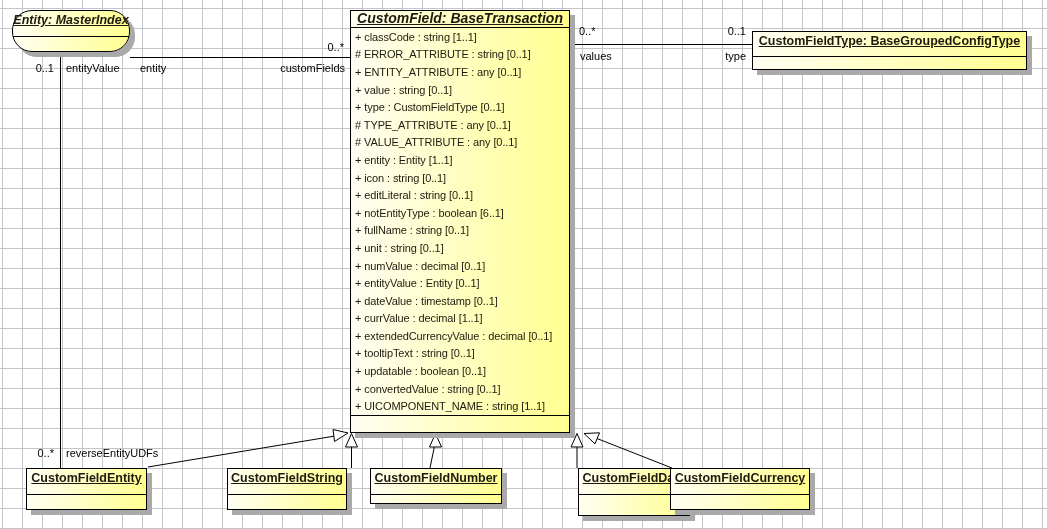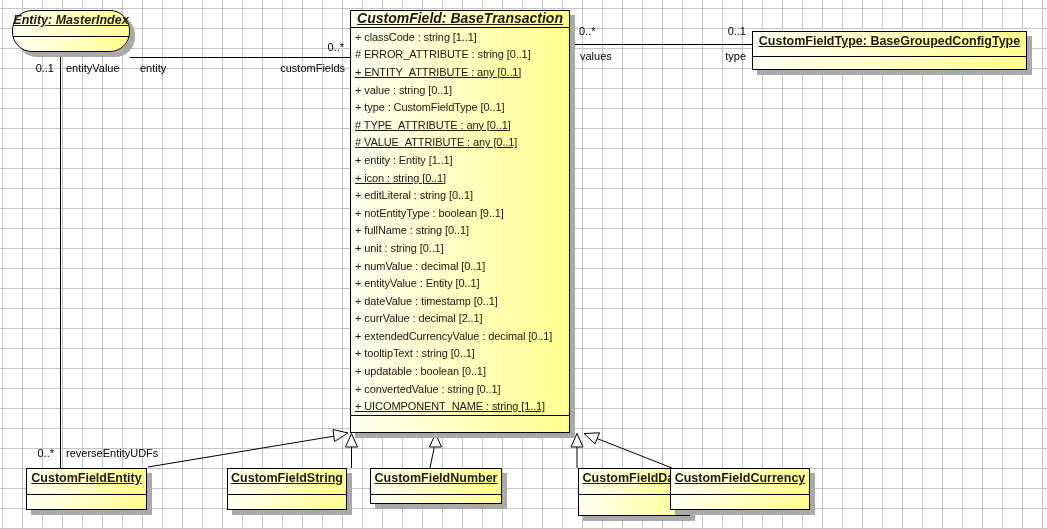--- a/index.html
+++ b/index.html
@@ -41,21 +41,21 @@
     text-align:center;font-size:14px;line-height:15px;
   }
   .cf-attrs{
     box-sizing:border-box;height:388px;border-bottom:1px solid #000;
     display:flex;flex-direction:column;padding:0;
   }
   .attr{
     flex:1 0 0;display:flex;align-items:center;
     font-size:11px;padding-left:4px;white-space:nowrap;letter-spacing:-0.1px;
   }
-  .attr.u{text-decoration:underline;}
+  .attr.u{}
 
   .lbl{position:absolute;z-index:3;font-size:11px;line-height:12px;white-space:nowrap;color:#000;}
   .r{text-align:right;}
 </style>
 </head>
 <body>
 
 <div class="canvas">
 
   <svg class="connectors" width="1047" height="529">
@@ -95,27 +95,27 @@
         <div class="attr">+ classCode : string [1..1]</div>
         <div class="attr"># ERROR_ATTRIBUTE : string [0..1]</div>
         <div class="attr u">+ ENTITY_ATTRIBUTE : any [0..1]</div>
         <div class="attr">+ value : string [0..1]</div>
         <div class="attr">+ type : CustomFieldType [0..1]</div>
         <div class="attr u"># TYPE_ATTRIBUTE : any [0..1]</div>
         <div class="attr u"># VALUE_ATTRIBUTE : any [0..1]</div>
         <div class="attr">+ entity : Entity [1..1]</div>
         <div class="attr u">+ icon : string [0..1]</div>
         <div class="attr">+ editLiteral : string [0..1]</div>
-        <div class="attr">+ notEntityType : boolean [9..1]</div>
+        <div class="attr">+ notEntityType : boolean [6..1]</div>
         <div class="attr">+ fullName : string [0..1]</div>
         <div class="attr">+ unit : string [0..1]</div>
         <div class="attr">+ numValue : decimal [0..1]</div>
         <div class="attr">+ entityValue : Entity [0..1]</div>
         <div class="attr">+ dateValue : timestamp [0..1]</div>
-        <div class="attr">+ currValue : decimal [2..1]</div>
+        <div class="attr">+ currValue : decimal [1..1]</div>
         <div class="attr">+ extendedCurrencyValue : decimal [0..1]</div>
         <div class="attr">+ tooltipText : string [0..1]</div>
         <div class="attr">+ updatable : boolean [0..1]</div>
         <div class="attr">+ convertedValue : string [0..1]</div>
         <div class="attr u">+ UICOMPONENT_NAME : string [1..1]</div>
       </div>
     <div></div>
   </div>
 
   <div class="umlbox cftype" style="left:752px;top:31px;width:275px;height:39px;">

